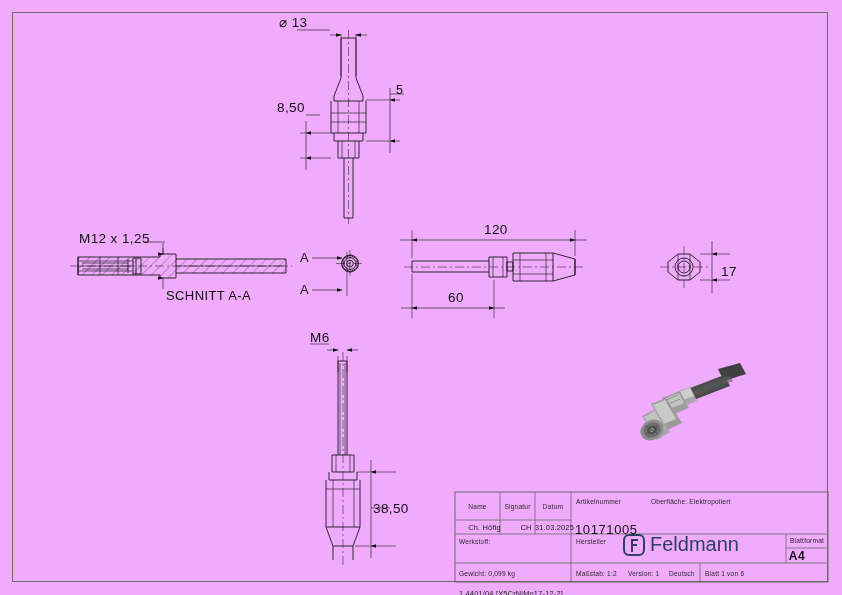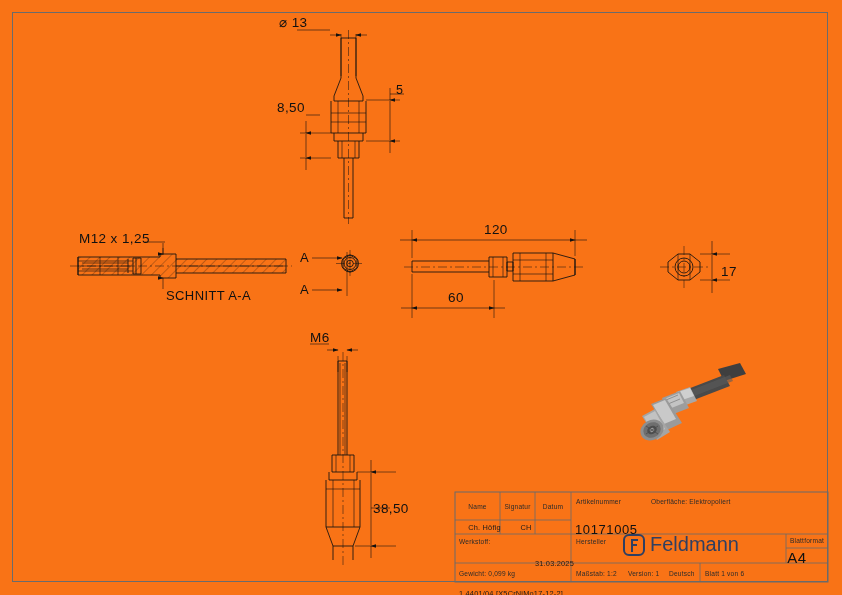--- a/index.html
+++ b/index.html
@@ -1,17 +1,17 @@
 <!DOCTYPE html>
 <html><head>
 <meta charset="utf-8">
 <style>
   html,body{margin:0;padding:0;background:#ffffff;}
   body{width:842px;height:595px;overflow:hidden;font-family:"Liberation Sans",sans-serif;color:#111;}
-  #sheet{position:relative;width:842px;height:595px;background:#f97316;}
+  #sheet{position:relative;width:842px;height:595px;background:#f0abfc;}
   .frame{position:absolute;left:12px;top:12px;width:816px;height:570px;border:1.2px solid #6b6b6b;box-sizing:border-box;}
   svg{position:absolute;left:0;top:0;width:842px;height:595px;}
   .dimtxt{font-family:"Liberation Sans",sans-serif;font-size:12.5px;fill:#111;letter-spacing:.4px;}
   .dimtxt.big{font-size:13.5px;}
   .sectxt{font-family:"Liberation Sans",sans-serif;font-size:13px;fill:#111;letter-spacing:.4px;}
   .ltr{font-family:"Liberation Sans",sans-serif;font-size:13px;fill:#111;}
   .ln{stroke:#111;stroke-width:.85;fill:none;}
   .lnthin{stroke:#111;stroke-width:.6;fill:none;}
   .dim{stroke:#111;stroke-width:.6;fill:none;}
   .ext{stroke:#111;stroke-width:.55;fill:none;}
@@ -317,40 +317,40 @@
     </g>
   </svg>
 
   <div>
     <div class="lbl ctrtxt" style="left:455px;top:503px;width:45px;">Name</div>
     <div class="lbl ctrtxt" style="left:500px;top:503px;width:35px;">Signatur</div>
     <div class="lbl ctrtxt" style="left:535px;top:503px;width:36px;">Datum</div>
 
     <div class="val ctrtxt" style="left:455px;top:523px;width:59px;">Ch. Höfig</div>
     <div class="val ctrtxt" style="left:500px;top:523px;width:52px;">CH</div>
-    <div class="val ctrtxt" style="left:535px;top:523px;width:26px;margin-top:36px;">31.03.2025</div>
+    <div class="val ctrtxt" style="left:535px;top:523px;width:26px;">31.03.2025</div>
 
     <div class="lbl" style="left:576px;top:498px;">Artikelnummer</div>
     <div class="valbig" style="left:575px;top:522px;">10171005</div>
     <div class="lbl" style="left:651px;top:498px;">Oberfläche:  Elektropoliert</div>
 
     <div class="lbl" style="left:459px;top:538px;">Werkstoff:</div>
     <div class="val" style="left:459px;top:549px;margin-top:40px;">1.4401/04  [X5CrNiMo17-12-2]</div>
 
     <div class="lbl" style="left:576px;top:538px;">Hersteller</div>
 
     <div class="logo">
       <div class="logomark">
           <i></i>
         </div>
       <div class="logotext">Feldmann</div>
     </div>
 
     <div class="lbl ctrtxt" style="left:786px;top:537px;width:42px;">Blattformat</div>
-    <div class="valbig ctrtxt" style="left:786px;top:549px;width:22px;font-size:15px;">A4</div>
+    <div class="valbig ctrtxt" style="left:786px;top:549px;width:22px;font-size:12px;font-weight:bold;">A4</div>
 
     <div class="lbl" style="left:459px;top:570px;">Gewicht: 0,099 kg</div>
     <div class="lbl" style="left:576px;top:570px;">Maßstab: 1:2</div>
     <div class="lbl" style="left:628px;top:570px;">Version: 1</div>
     <div class="lbl" style="left:669px;top:570px;">Deutsch</div>
     <div class="lbl" style="left:705px;top:570px;">Blatt 1 von 6</div>
   </div>
 
 </div>
 

